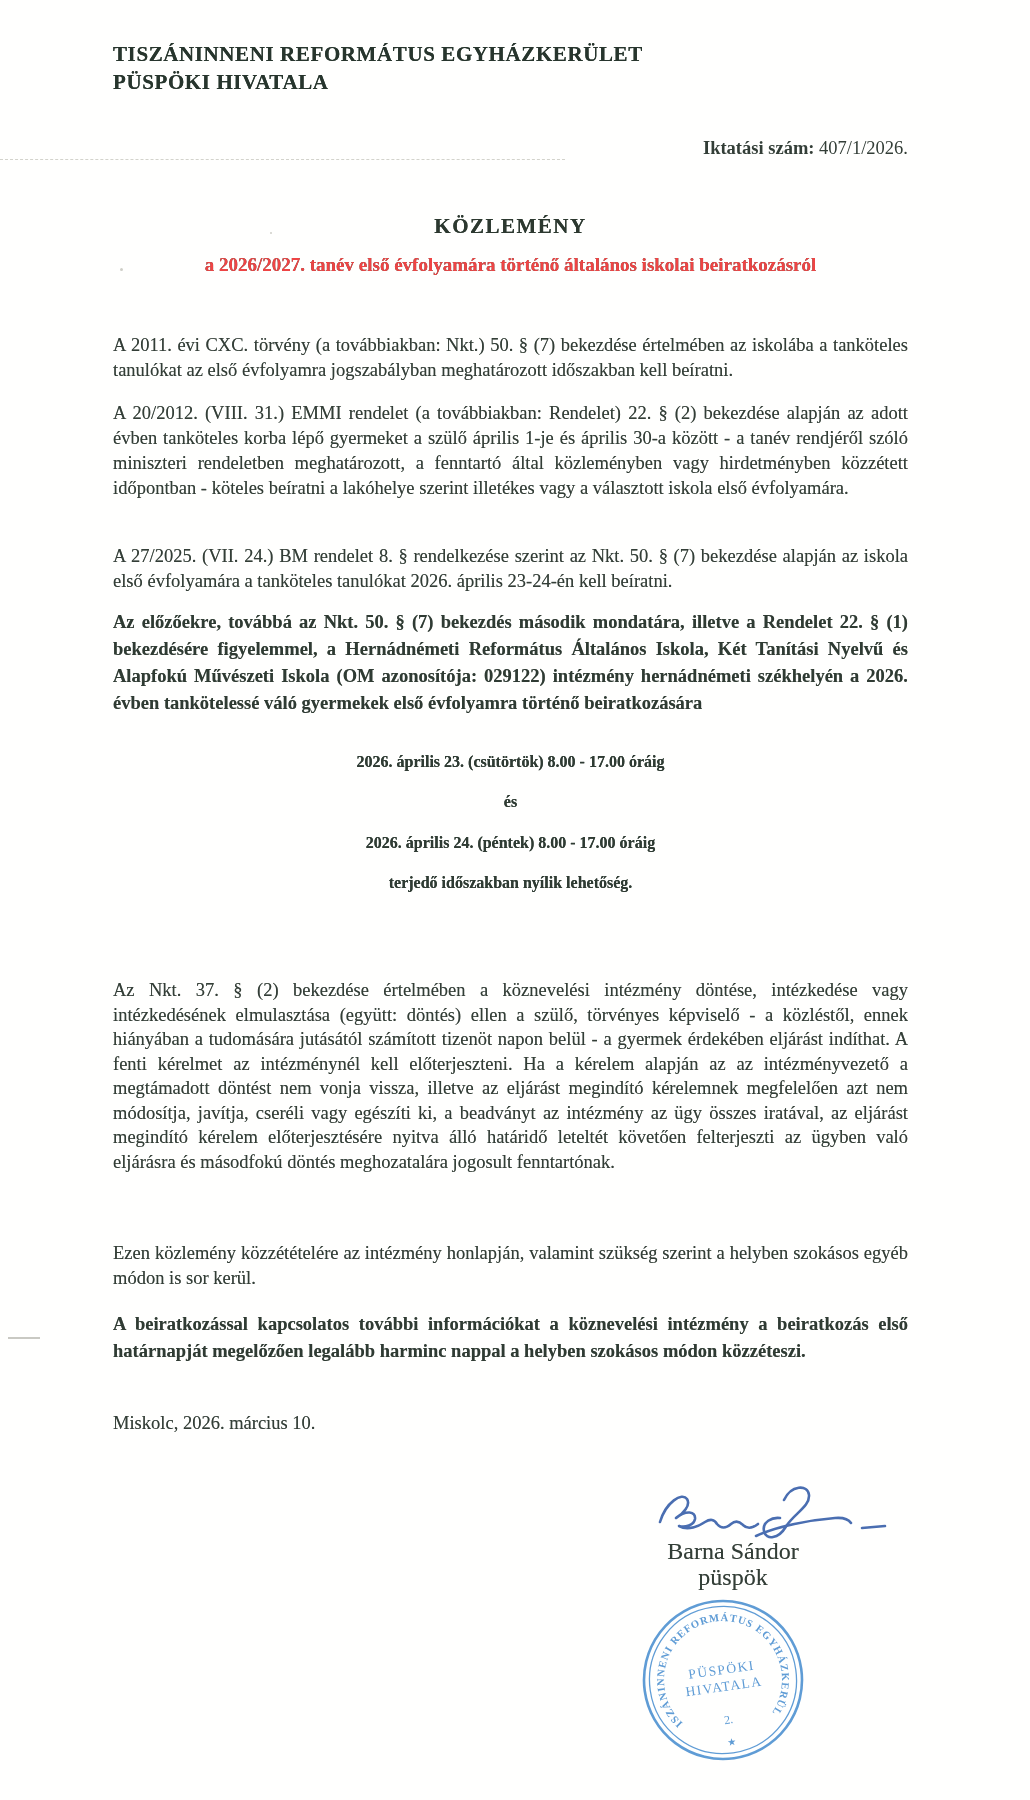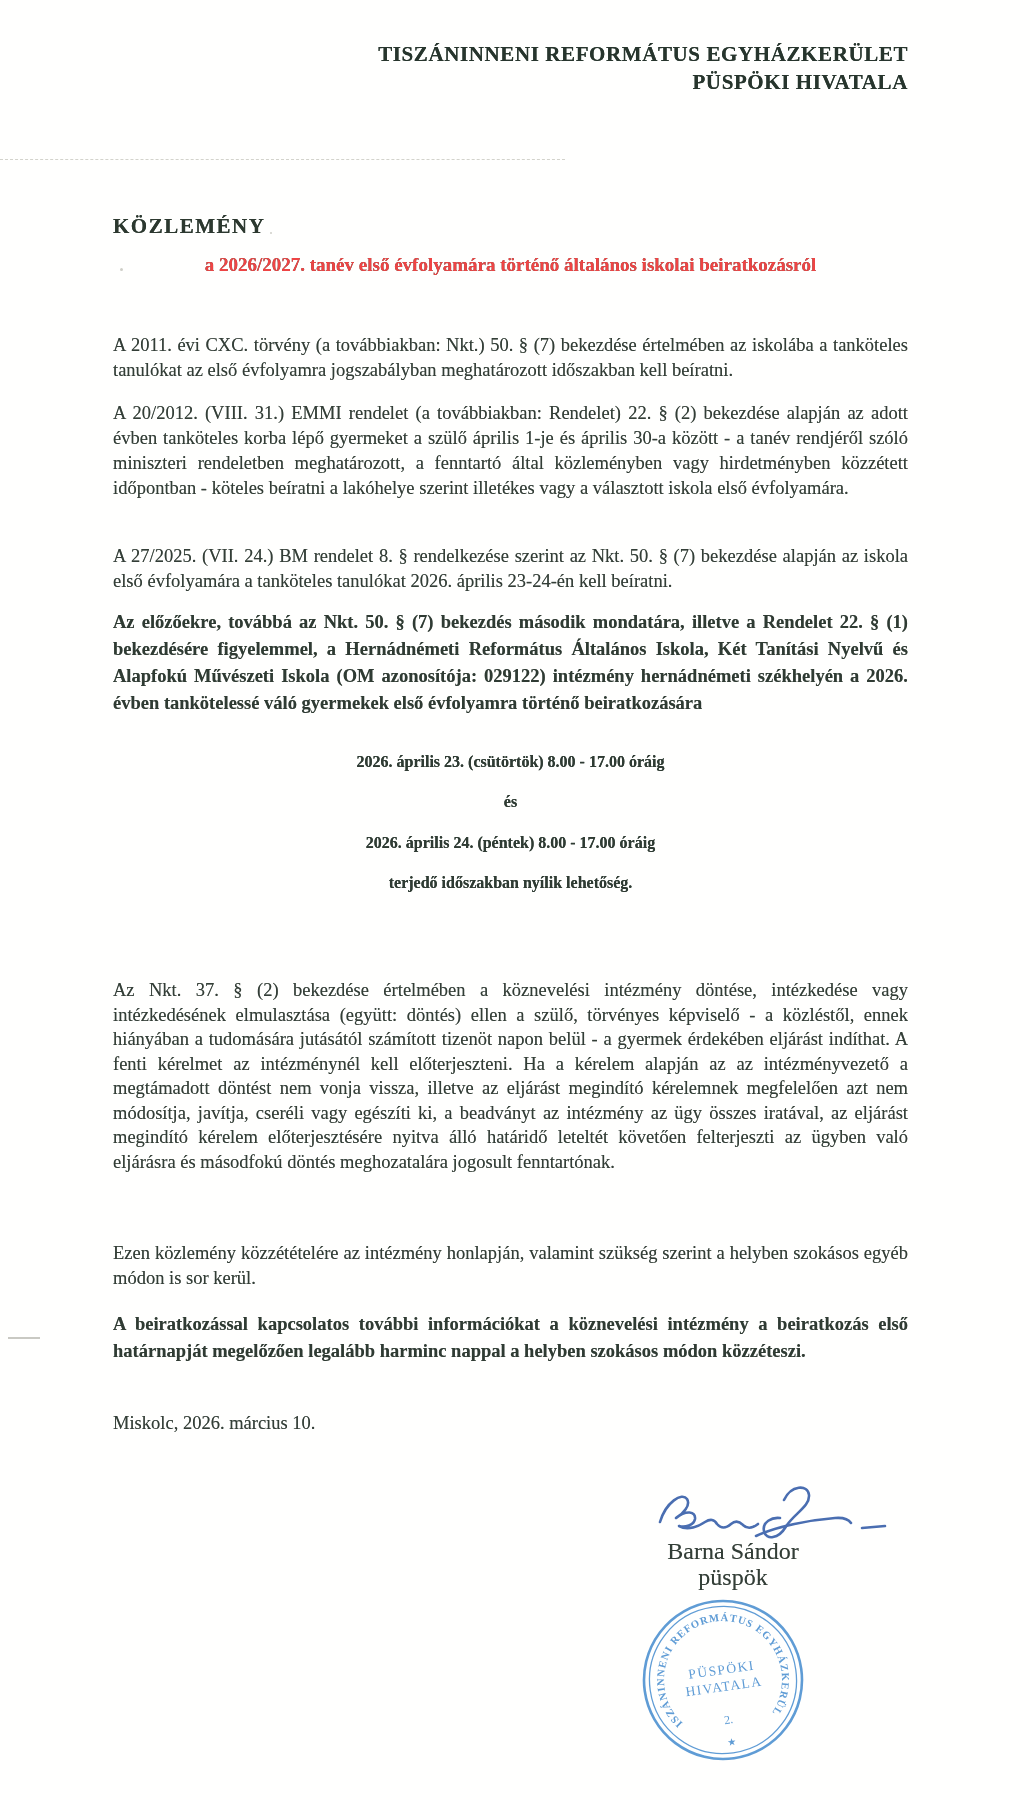--- a/index.html
+++ b/index.html
@@ -7,40 +7,40 @@
     position:relative;
     width:1030px; height:1800px;
     background:#fffffe;
     overflow:hidden;
     font-family:"Liberation Serif","DejaVu Serif",serif;
     color:#333e37;
   }
   .abs { position:absolute; }
   .col { left:113px; width:795px; }
   .letterhead {
-    top:40px; text-align:right;
+    top:40px; text-align:left;
     font-weight:bold; font-size:21px; line-height:28px;
     letter-spacing:0.6px; color:#27352d;
     text-shadow:0 0 0.5px #3a4a41;
   }
   .registry {
     top:138px; text-align:right; font-size:18.5px; color:#333e37;
   }
   .registry .lbl { font-weight:bold; }
   .artifact-line {
     top:159px; left:0; width:565px; height:0;
     border-top:1px dashed #d3d3cc;
   }
   .artifact-dash {
     top:1337px; left:8px; width:32px; height:0;
     border-top:2px solid #c9c9c3;
   }
   .speck { position:absolute; background:#cfcfc8; border-radius:50%; }
   .doc-title {
-    top:214px; font-weight:bold;
+    top:214px; text-align:center; font-weight:bold;
     font-size:21px; letter-spacing:1.5px; color:#2c382f;
     text-shadow:0 0 0.5px #3a4a41;
   }
   .doc-subtitle {
     top:254px; text-align:center; font-weight:bold;
     font-size:19px; color:#ef4444;
     text-shadow:0 0 0.4px #3a4a41;
   }
   p.body-p {
     margin:0; position:absolute; left:113px; width:795px;
@@ -71,20 +71,24 @@
 </head>
 <body>
 
 <div class="page">
 
   <div class="abs col letterhead">
     <div>TISZÁNINNENI REFORMÁTUS EGYHÁZKERÜLET</div>
     <div>PÜSPÖKI HIVATALA</div>
   </div>
 
+  <div class="abs col registry">
+    <span class="lbl">Iktatási szám:</span>
+    <span>407/1/2026.</span>
+  </div>
 
   <div class="abs artifact-line"></div>
   <div class="abs artifact-dash"></div>
   <div class="speck" style="left:120px; top:268px; width:3px; height:3px;"></div>
   <div class="speck" style="left:270px; top:232px; width:2px; height:2px;"></div>
 
   <div class="abs col doc-title">KÖZLEMÉNY</div>
   <div class="abs col doc-subtitle">a 2026/2027. tanév első évfolyamára történő általános iskolai beiratkozásról</div>
 
   <p class="body-p" style="top:333px;">A 2011. évi CXC. törvény (a továbbiakban: Nkt.) 50. § (7) bekezdése értelmében az iskolába a tanköteles tanulókat az első évfolyamra jogszabályban meghatározott időszakban kell beíratni.</p>

